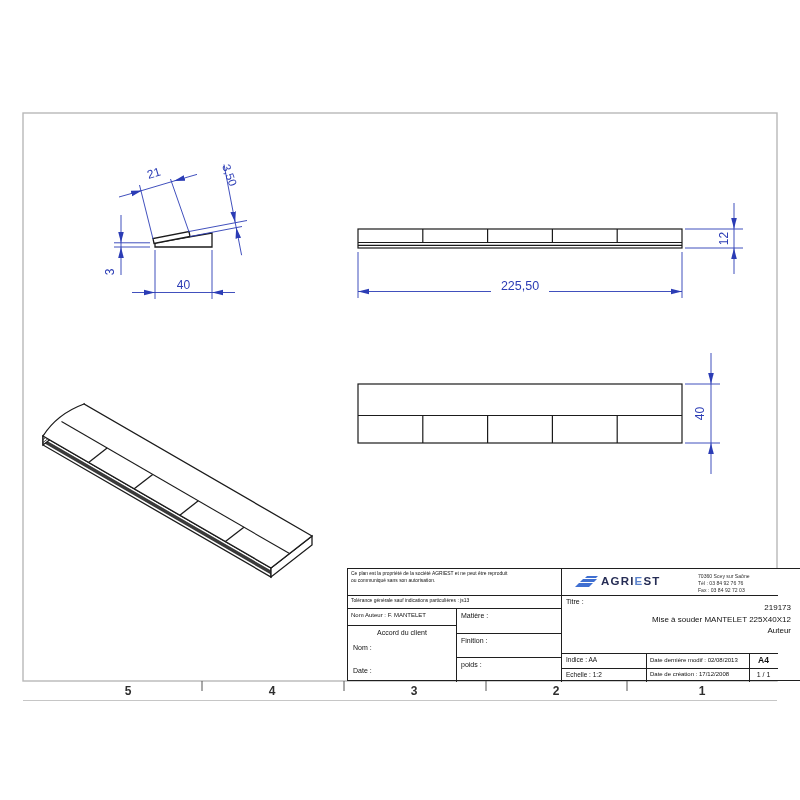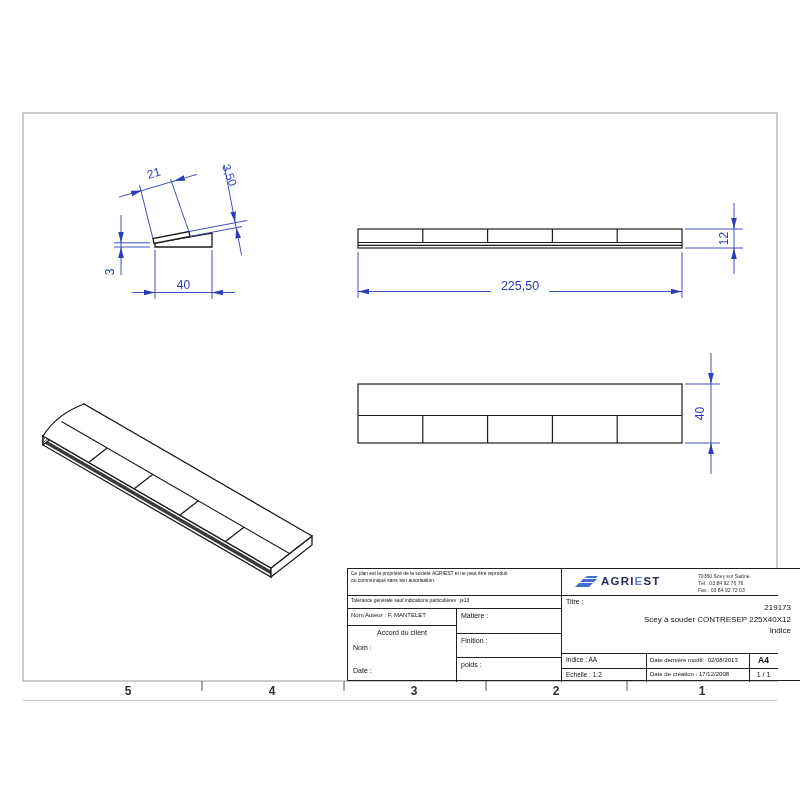--- a/index.html
+++ b/index.html
@@ -193,22 +193,22 @@
     <div class="tb-cell logo-name" style="left:253px;top:6px;"><span>AGRI</span><span class="logo-e">E</span><span>ST</span></div>
     <div class="tb-cell addr" style="left:350px;top:4px;">
       <div>70360 Scey sur Saône</div>
       <div>Tél : 03 84 92 76 76</div>
       <div>Fax : 03 84 92 72 03</div>
     </div>
 
     <div class="tb-cell lbl7" style="left:218px;top:29px;">Titre :</div>
     <div class="titre-stack">
       <div>219173</div>
-      <div>Scey à souder CONTRESEP 225X40X12</div>
-      <div>Indice</div>
+      <div>Mise à souder MANTELET 225X40X12</div>
+      <div>Auteur</div>
     </div>
 
     <div class="tb-cell lbl65" style="left:218px;top:87px;">Indice : AA</div>
     <div class="tb-cell lbl6" style="left:302px;top:87.5px;">Date dernière modif : 02/08/2013</div>
     <div class="tb-cell fmt" style="left:401px;top:86px;width:29px;">A4</div>
     <div class="tb-cell lbl65" style="left:218px;top:101.5px;">Echelle : 1:2</div>
     <div class="tb-cell lbl6" style="left:302px;top:102px;">Date de création : 17/12/2008</div>
     <div class="tb-cell pg" style="left:401px;top:101.5px;width:29px;">1 / 1</div>
   </div>
 </div>

